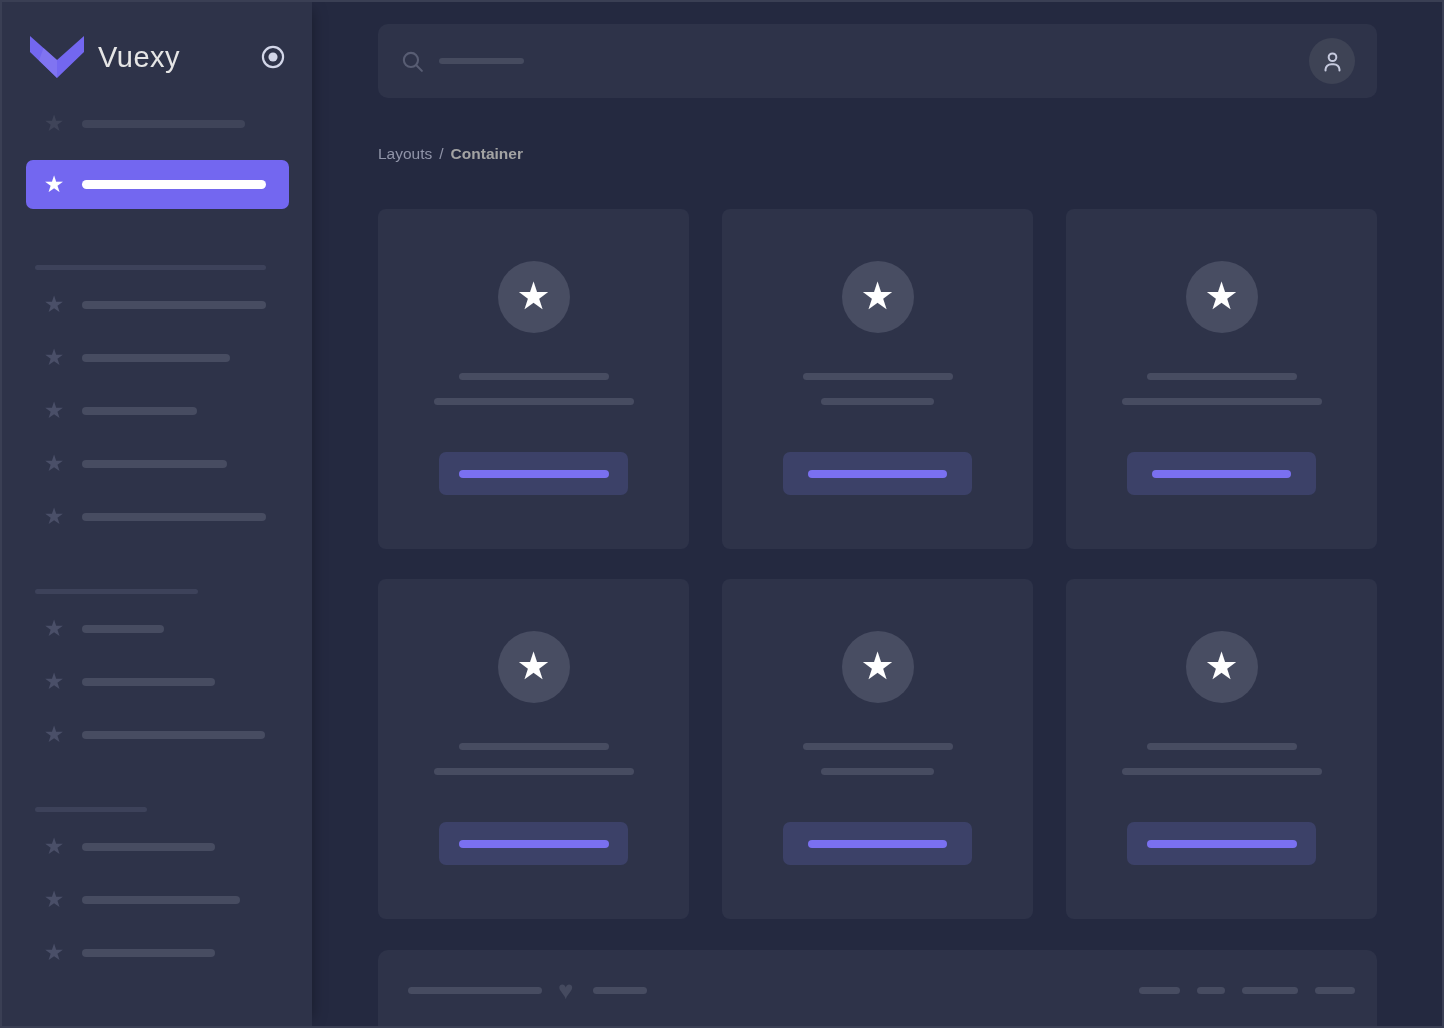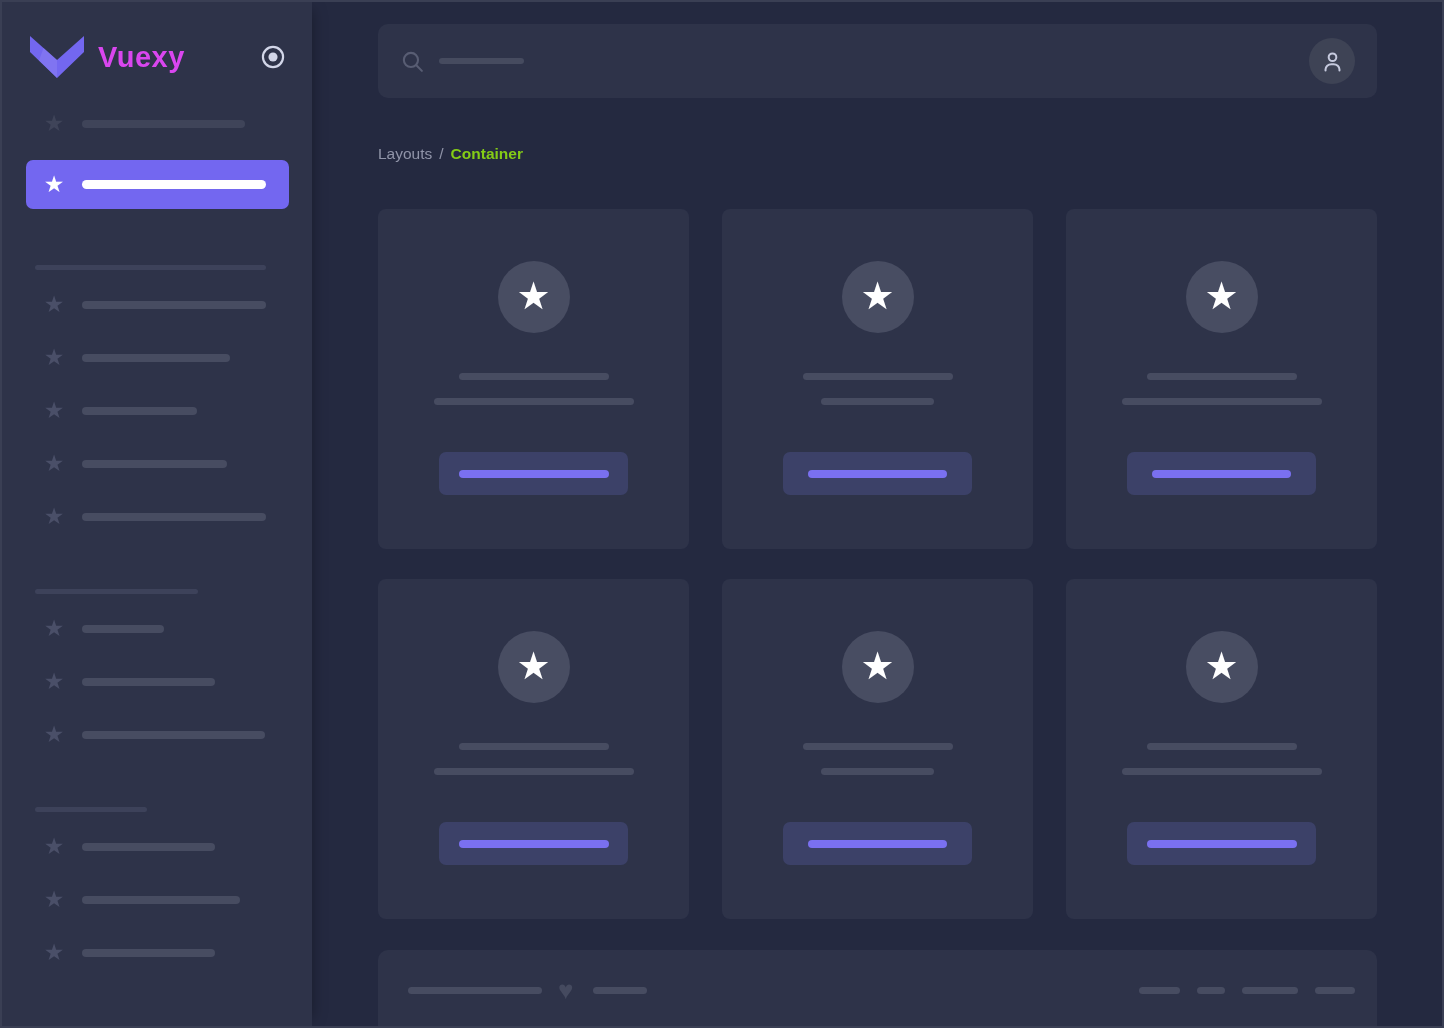--- a/index.html
+++ b/index.html
@@ -6,21 +6,21 @@
   .app{
     position:relative;width:1444px;height:1028px;box-sizing:border-box;
     background:#242940;border:2px solid #3a3f54;overflow:hidden;
     font-family:"Liberation Sans",sans-serif;
   }
   
   .sidebar{position:absolute;left:0;top:0;width:310px;height:100%;background:#2e3349;
     box-shadow:8px 0 14px -8px rgba(0,0,0,.35);}
   .logo-row{position:absolute;top:32px;left:28px;right:26px;height:46px;display:flex;align-items:center;}
   .logo-mark svg{display:block;}
-  .logo-text{margin-left:14px;font-size:29px;font-weight:bold;color:#d946ef;letter-spacing:.5px;}
+  .logo-text{margin-left:14px;font-size:29px;font-weight:normal;color:#e5e5e5;letter-spacing:.5px;}
   .sidebar-toggle{margin-left:auto;display:flex;align-items:center;cursor:pointer;}
   .nav{position:absolute;top:105px;left:0;right:0;}
   .nav-item{display:flex;align-items:center;height:33px;padding-left:38px;margin-bottom:20px;}
   .nav-star{display:flex;align-items:center;justify-content:center;width:28px;height:33px;
     font-size:23px;line-height:1;color:#4a4f68;}
   .ph{display:inline-block;height:8px;border-radius:5px;background:#474c61;}
   .nav-item .ph{margin-left:14px;}
   .nav-item.dim .nav-star{color:#3f4459;}
   .nav-item.dim .ph{background:#3f4459;}
   .active-item{display:flex;align-items:center;height:49px;width:263px;box-sizing:border-box;
@@ -33,21 +33,21 @@
   .group-items{margin-top:18px;}
   
   .main{position:absolute;left:310px;top:0;right:0;height:100%;}
   .searchbar{position:absolute;top:22px;left:66px;width:999px;height:74px;box-sizing:border-box;
     background:#2e3349;border-radius:10px;display:flex;align-items:center;padding:0 22px;cursor:text;}
   .search-ph{width:85px;height:6px;border-radius:3px;background:#464b5f;margin-left:14px;}
   .avatar{margin-left:auto;width:46px;height:46px;border-radius:50%;background:#3e4355;
     display:flex;align-items:center;justify-content:center;cursor:pointer;}
   .breadcrumb{position:absolute;top:143px;left:66px;font-size:15.5px;color:#9094a8;}
   .breadcrumb .sep{margin:0 7px;}
-  .breadcrumb .current{color:#84cc16;font-weight:bold;}
+  .breadcrumb .current{color:#a3a3a3;font-weight:bold;}
   .cards{position:absolute;top:207px;left:66px;width:999px;display:grid;
     grid-template-columns:repeat(3,311px);gap:30px 33px;}
   .card{height:340px;background:#2e3349;border-radius:8px;display:flex;flex-direction:column;align-items:center;}
   .card-circle{margin-top:52px;width:72px;height:72px;border-radius:50%;background:#484d62;
     display:flex;align-items:center;justify-content:center;}
   .card-star{color:#ffffff;font-size:38px;line-height:1;margin-top:-3px;}
   .card .card-line{margin-top:40px;}
   .card .card-line2{margin-top:18px;}
   .card-btn{margin-top:47px;width:189px;height:43px;border-radius:7px;background:#3c4168;
     display:flex;align-items:center;justify-content:center;cursor:pointer;}

